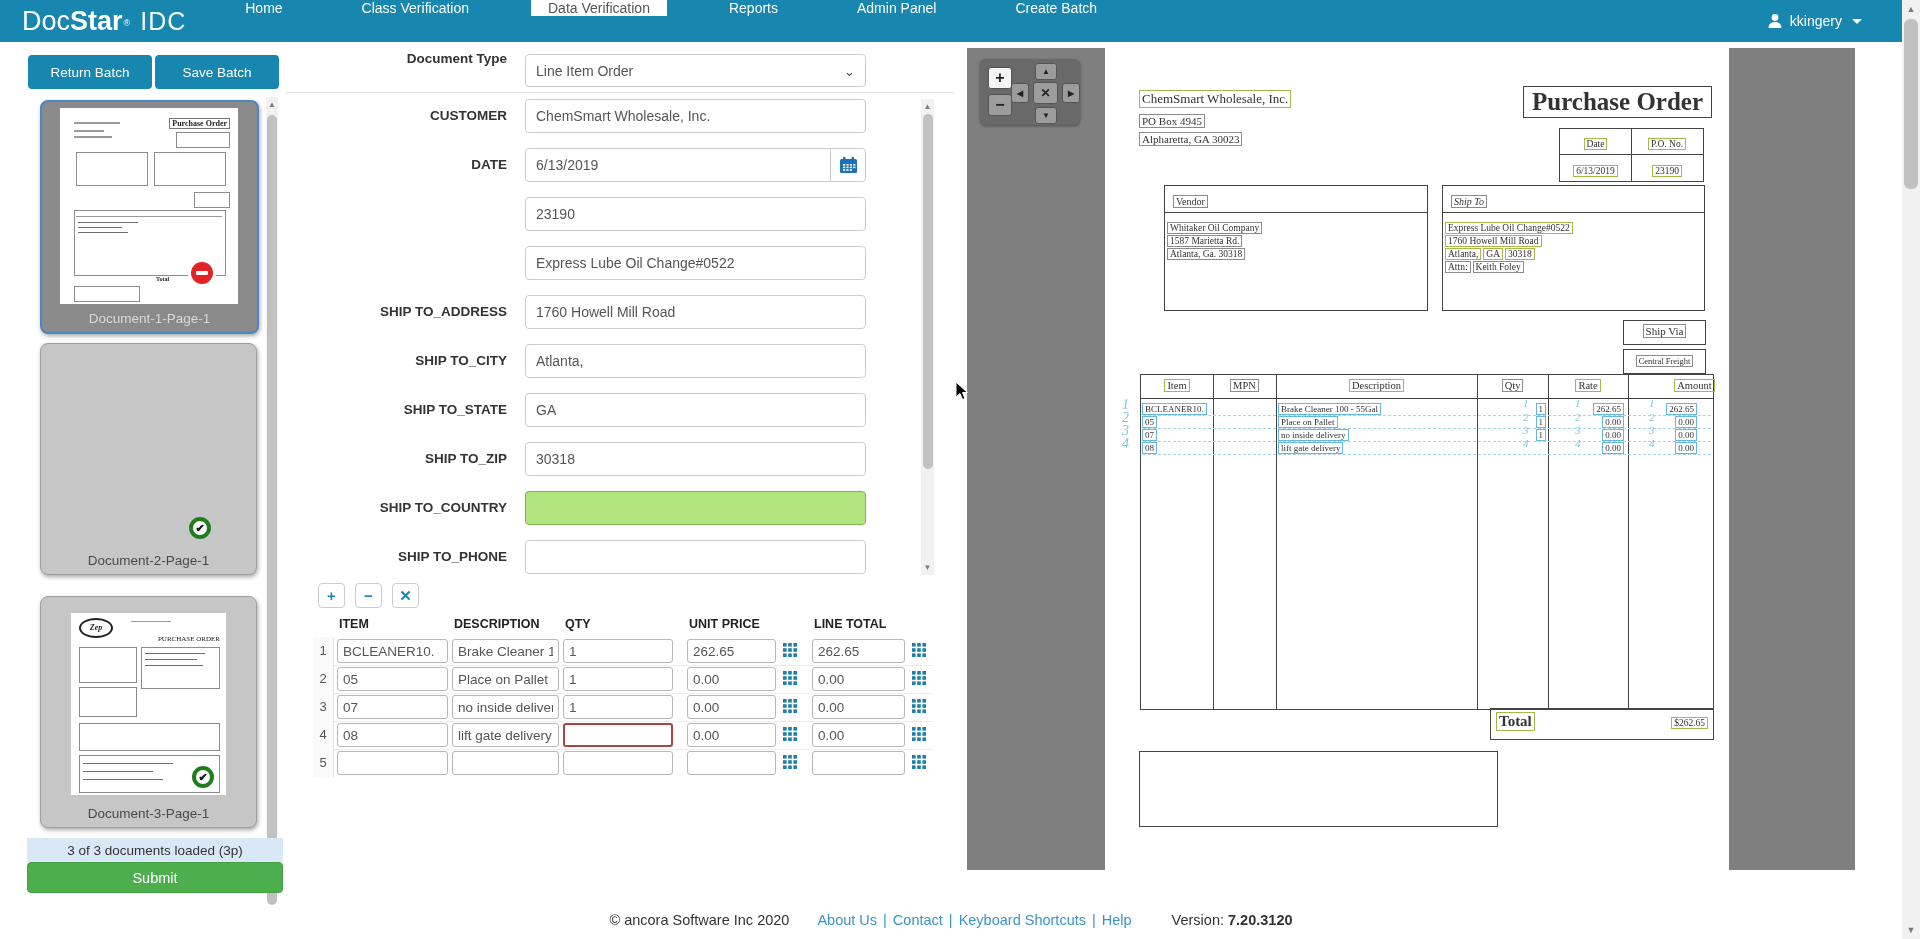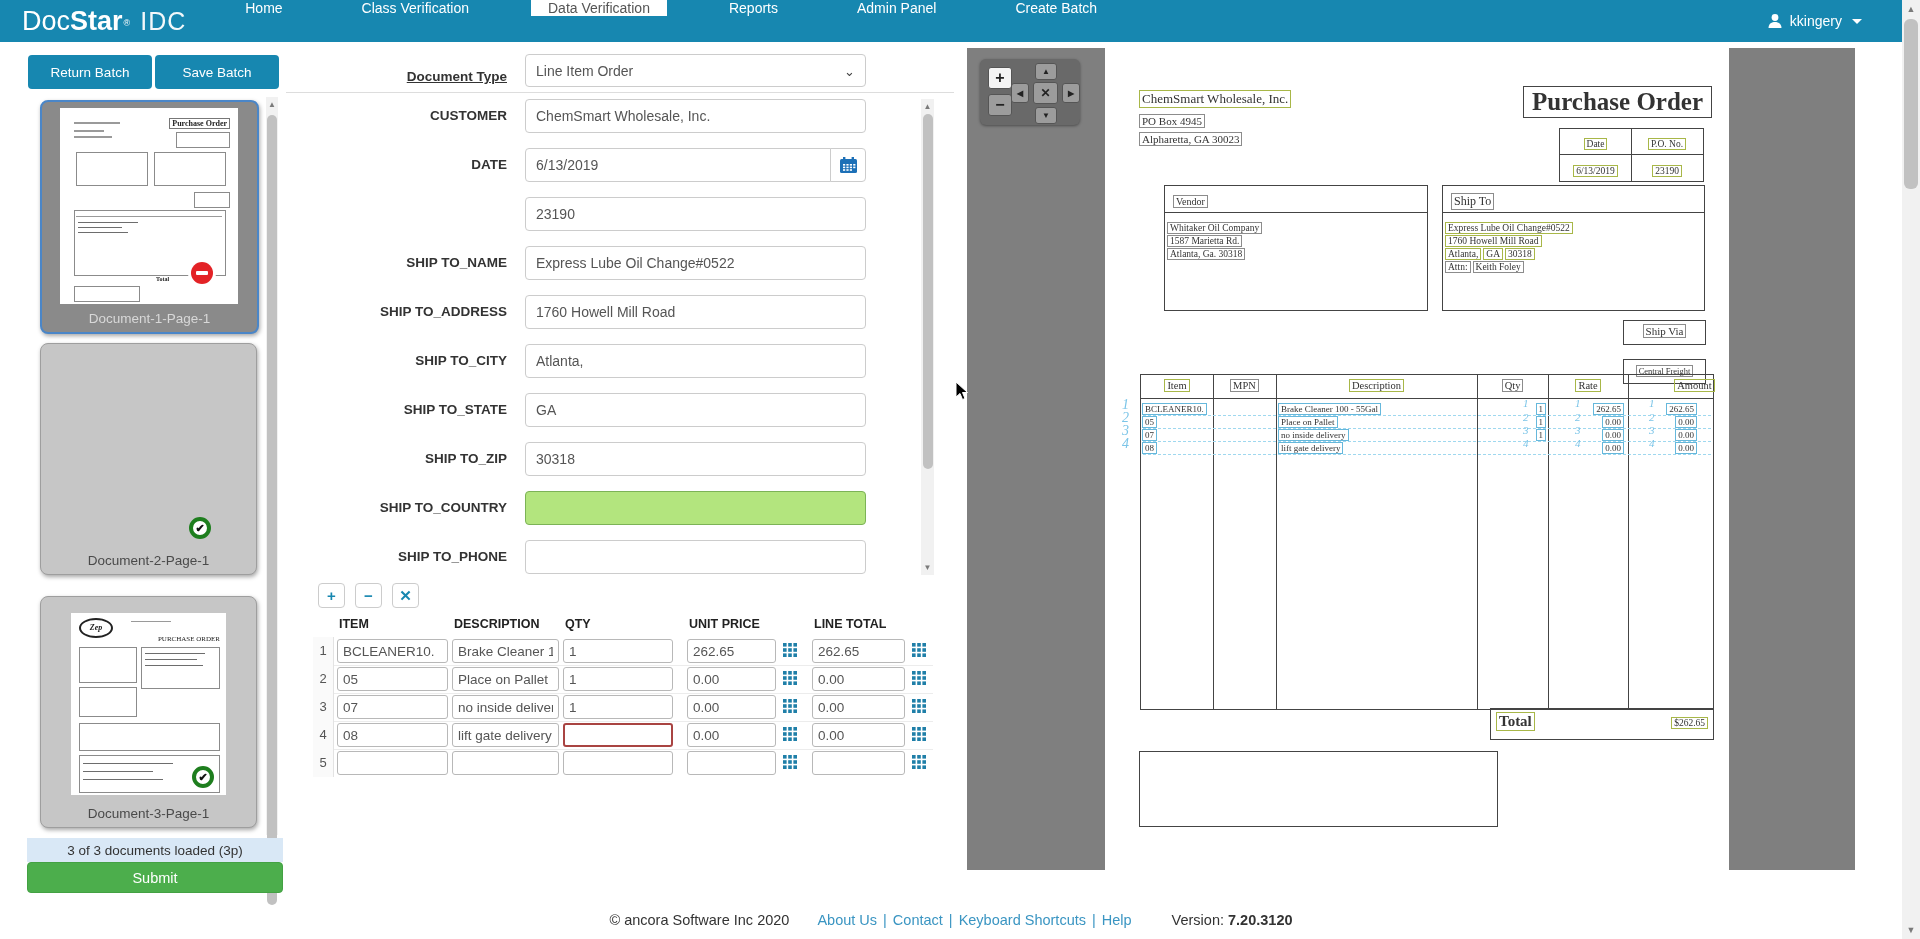--- a/index.html
+++ b/index.html
@@ -178,21 +178,21 @@
   </div>
 
   <div class="sb-track" style="left:266px;top:97px;width:12px;height:738px;">
     <div class="sb-arrow" style="top:3px;">▲</div>
     <div class="sb-thumb" style="left:1px;top:18px;width:10px;height:790px;max-height:792px;"></div>
   </div>
 
   <div class="count-bar" style="left:27px;top:838px;width:256px;height:24px;">3 of 3 documents loaded (3p)</div>
   <button class="btn-submit" style="left:27px;top:862px;width:256px;height:31px;">Submit</button>
 
-  <div class="flabel" style="top:60px;line-height:33px;text-decoration:underline;">Document Type</div>
+  <div class="flabel" style="top:42px;line-height:33px;">Document Type</div>
   <div class="selectbox">
     <span>Line Item Order</span>
     <span class="chev">⌄</span>
   </div>
   <div class="divider" style="left:286px;top:92px;width:668px;"></div>
 
   <div class="flabel" style="top:99px;">CUSTOMER</div>
   <input class="finput" style="top: 99px;" value="ChemSmart Wholesale, Inc.">
 
   <div class="flabel" style="top:148px;">DATE</div>
@@ -214,21 +214,20 @@
           <rect x="13.2" y="9.6" width="2.2" height="1.6"></rect>
           <rect x="3" y="12.2" width="2.2" height="1.6"></rect>
           <rect x="6.4" y="12.2" width="2.2" height="1.6"></rect>
           <rect x="9.8" y="12.2" width="2.2" height="1.6"></rect>
         </g>
       </svg>
   </button>
 
   <input class="finput" style="top: 197px;" value="23190">
 
-  <div class="flabel" style="top:246px;">SHIP TO_NAME</div>
   <input class="finput" style="top: 246px;" value="Express Lube Oil Change#0522">
 
   <div class="flabel" style="top:295px;">SHIP TO_ADDRESS</div>
   <input class="finput" style="top: 295px;" value="1760 Howell Mill Road">
 
   <div class="flabel" style="top:344px;">SHIP TO_CITY</div>
   <input class="finput" style="top: 344px;" value="Atlanta,">
 
   <div class="flabel" style="top:393px;">SHIP TO_STATE</div>
   <input class="finput" style="top: 393px;" value="GA">
@@ -466,30 +465,30 @@
 
       <div class="pv-frame" style="left:59px;top:137px;width:262px;height:124px;">
         <div style="position:absolute;left:8px;top:5px;"><span class="kbox" style="font-size:10px;">Vendor</span></div>
         <div style="position:absolute;left:0;top:26px;width:262px;border-top:1px solid #444;"></div>
         <div style="position:absolute;left:2px;top:31px;"><span class="kbox" style="font-size:9.5px;">Whitaker Oil Company</span></div>
         <div style="position:absolute;left:2px;top:44px;"><span class="kbox" style="font-size:9.5px;">1587 Marietta Rd.</span></div>
         <div style="position:absolute;left:2px;top:57px;"><span class="kbox" style="font-size:9.5px;">Atlanta, Ga. 30318</span></div>
       </div>
 
       <div class="pv-frame" style="left:337px;top:137px;width:261px;height:124px;">
-        <div style="position:absolute;left:8px;top:5px;"><span class="kbox" style="font-size:12px;">Ship To</span></div>
+        <div style="position:absolute;left:8px;top:5px;"><span class="kbox" style="font-size:10px;font-style:italic;">Ship To</span></div>
         <div style="position:absolute;left:0;top:26px;width:261px;border-top:1px solid #444;"></div>
         <div style="position:absolute;left:2px;top:31px;"><span class="gbox" style="font-size:9.5px;">Express Lube Oil Change#0522</span></div>
         <div style="position:absolute;left:2px;top:44px;"><span class="gbox" style="font-size:9.5px;">1760 Howell Mill Road</span></div>
         <div style="position:absolute;left:2px;top:57px;"><span class="gbox" style="font-size:9.5px;">Atlanta,</span><span class="gbox" style="font-size:9.5px;margin-left:2px;">GA</span><span class="gbox" style="font-size:9.5px;margin-left:2px;">30318</span></div>
         <div style="position:absolute;left:2px;top:70px;"><span class="kbox" style="font-size:9.5px;">Attn:</span><span class="kbox" style="font-size:9.5px;margin-left:2px;">Keith Foley</span></div>
       </div>
 
       <div class="pv-frame" style="left:518px;top:272px;width:81px;height:23px;text-align:center;"><span class="kbox" style="font-size:11px;margin-top:2px;">Ship Via</span></div>
-      <div class="pv-frame" style="left:518px;top:311px;width:81px;height:23px;text-align:center;"><span class="kbox" style="font-size:8.5px;margin-top:2px;">Central Freight</span></div>
+      <div class="pv-frame" style="left:518px;top:301px;width:81px;height:23px;text-align:center;"><span class="kbox" style="font-size:8.5px;margin-top:2px;">Central Freight</span></div>
 
       <div class="pv-frame" style="left:35px;top:326px;width:572px;height:334px;">
         <div class="vl" style="left:72px;"></div>
         <div class="vl" style="left:135px;"></div>
         <div class="vl" style="left:336px;"></div>
         <div class="vl" style="left:407px;"></div>
         <div class="vl" style="left:487px;"></div>
         <div style="position:absolute;left:0;top:23px;width:572px;border-top:1px solid #444;"></div>
 
         <div class="pv-colhead" style="left:0;width:72px;"><span class="gbox">Item</span></div>

